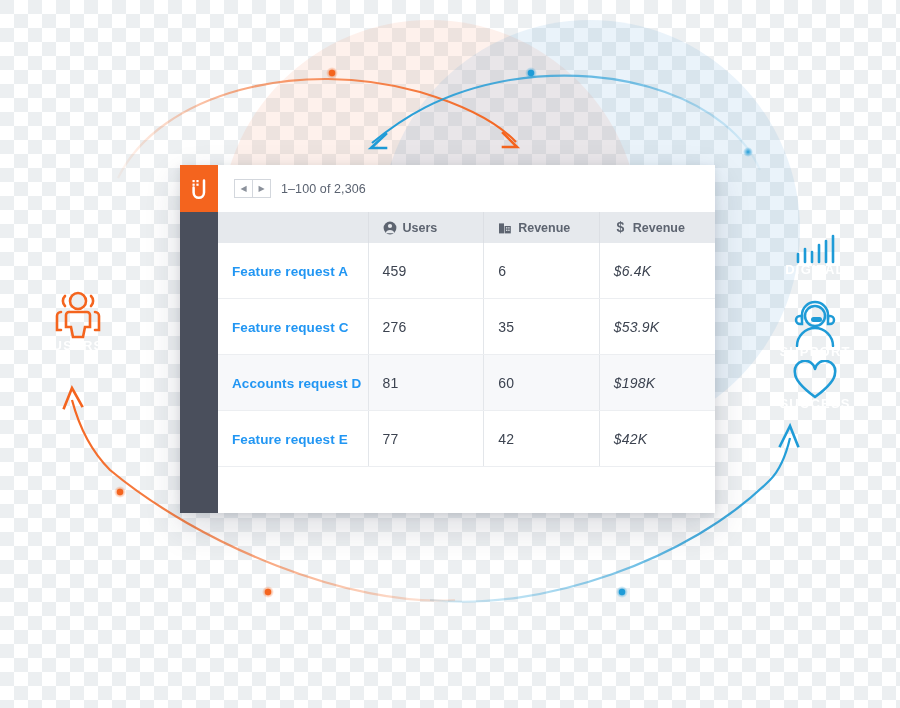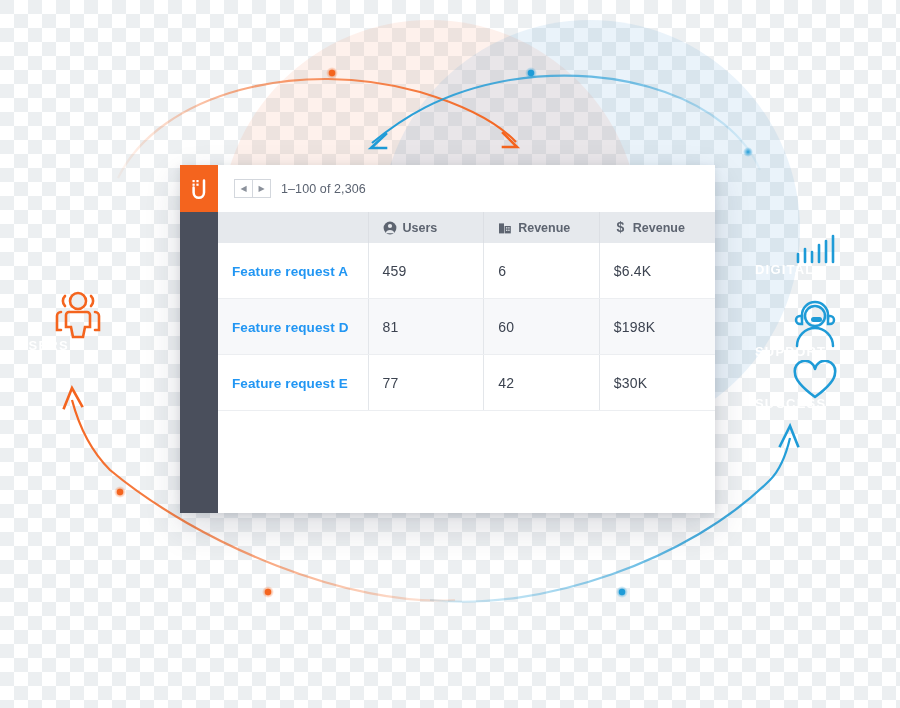--- a/index.html
+++ b/index.html
@@ -17,21 +17,21 @@
     width:420px;height:420px;left:220px;top:20px;
     background:rgba(247,148,110,0.13);
   }
   .venn-right{
     width:420px;height:420px;left:380px;top:20px;
     background:rgba(96,165,214,0.13);
   }
   .arc-svg{position:absolute;left:0;top:0;width:900px;height:708px;}
 
   
-  .side-item{position:absolute;width:120px;}
+  .side-item{position:absolute;width:120px;text-align:center;}
   .side-item .ic{display:block;margin:0 auto;}
   .side-label{
     display:block;margin-top:-6px;
     font-size:13px;font-weight:700;letter-spacing:1.2px;
     color:#ffffff;
   }
   .side-users{left:18px;top:288px;}
   .side-users .side-label{color:#ffffff;}
   .side-digital{left:755px;top:232px;}
   .side-support{left:755px;top:300px;}
@@ -72,21 +72,21 @@
     font-size:12.5px;font-weight:700;text-align:left;
     height:31px;padding:0 0 0 14px;vertical-align:middle;
     border-right:1px solid #dcdfe4;
   }
   table.grid th:last-child{border-right:none;}
   th .th-in{display:flex;align-items:center;gap:6px;}
   table.grid td{
     height:55px;padding:0 0 0 14px;vertical-align:middle;
     border-right:1px solid #e3e6ea;border-bottom:1px solid #eceef1;
   }
-  table.grid td:last-child{border-right:none;}
+  table.grid td:last-child{border-right:none;font-style:italic;}
   tr.alt td{background:#f7f8fa;}
   .colname{width:150px;}
   .rowlink{
     color:#2196f3;font-size:13.5px;font-weight:700;cursor:pointer;
     letter-spacing:.1px;
   }
   .metric{display:block;}
   .mval{
     font-size:14px;color:#3c4350;line-height:1.15;margin-bottom:5px;
     letter-spacing:.2px;
@@ -290,41 +290,53 @@
             <td>
               <span class="metric"><span class="mval">459</span><span class="mbar b-users" style="width: 72px;"></span></span>
             </td>
             <td>
               <span class="metric"><span class="mval">6</span><span class="mbar b-accts" style="width: 6px;"></span></span>
             </td>
             <td>
               <span class="metric"><span class="mval">$6.4K</span><span class="mbar b-rev" style="width: 6px;"></span></span>
             </td>
           </tr>
+          <tr>
+            <td><span class="rowlink">Feature request C</span></td>
+            <td>
+              <span class="metric"><span class="mval">276</span><span class="mbar b-users" style="width: 43px;"></span></span>
+            </td>
+            <td>
+              <span class="metric"><span class="mval">35</span><span class="mbar b-accts" style="width: 40px;"></span></span>
+            </td>
+            <td>
+              <span class="metric"><span class="mval">$53.9K</span><span class="mbar b-rev" style="width: 30px;"></span></span>
+            </td>
+          </tr>
           <tr class="alt">
-            <td><span class="rowlink">Feature request D</span></td>
+            <td><span class="rowlink">Accounts request D</span></td>
             <td>
               <span class="metric"><span class="mval">81</span><span class="mbar b-users" style="width: 13px;"></span></span>
             </td>
             <td>
               <span class="metric"><span class="mval">60</span><span class="mbar b-accts" style="width: 68px;"></span></span>
             </td>
             <td>
               <span class="metric"><span class="mval">$198K</span><span class="mbar b-rev" style="width: 66px;"></span></span>
             </td>
           </tr>
           <tr>
             <td><span class="rowlink">Feature request E</span></td>
             <td>
               <span class="metric"><span class="mval">77</span><span class="mbar b-users" style="width: 12px;"></span></span>
             </td>
             <td>
               <span class="metric"><span class="mval">42</span><span class="mbar b-accts" style="width: 48px;"></span></span>
             </td>
             <td>
-              <span class="metric"><span class="mval">$30K</span><span class="mbar b-rev" style="width: 36px;"></span></span>
+              <span class="metric"><span class="mval">$42K</span><span class="mbar b-rev" style="width: 36px;"></span></span>
             </td>
           </tr>
         </tbody>
     </table>
 
   </div>
 </div>
 
 </body></html>

